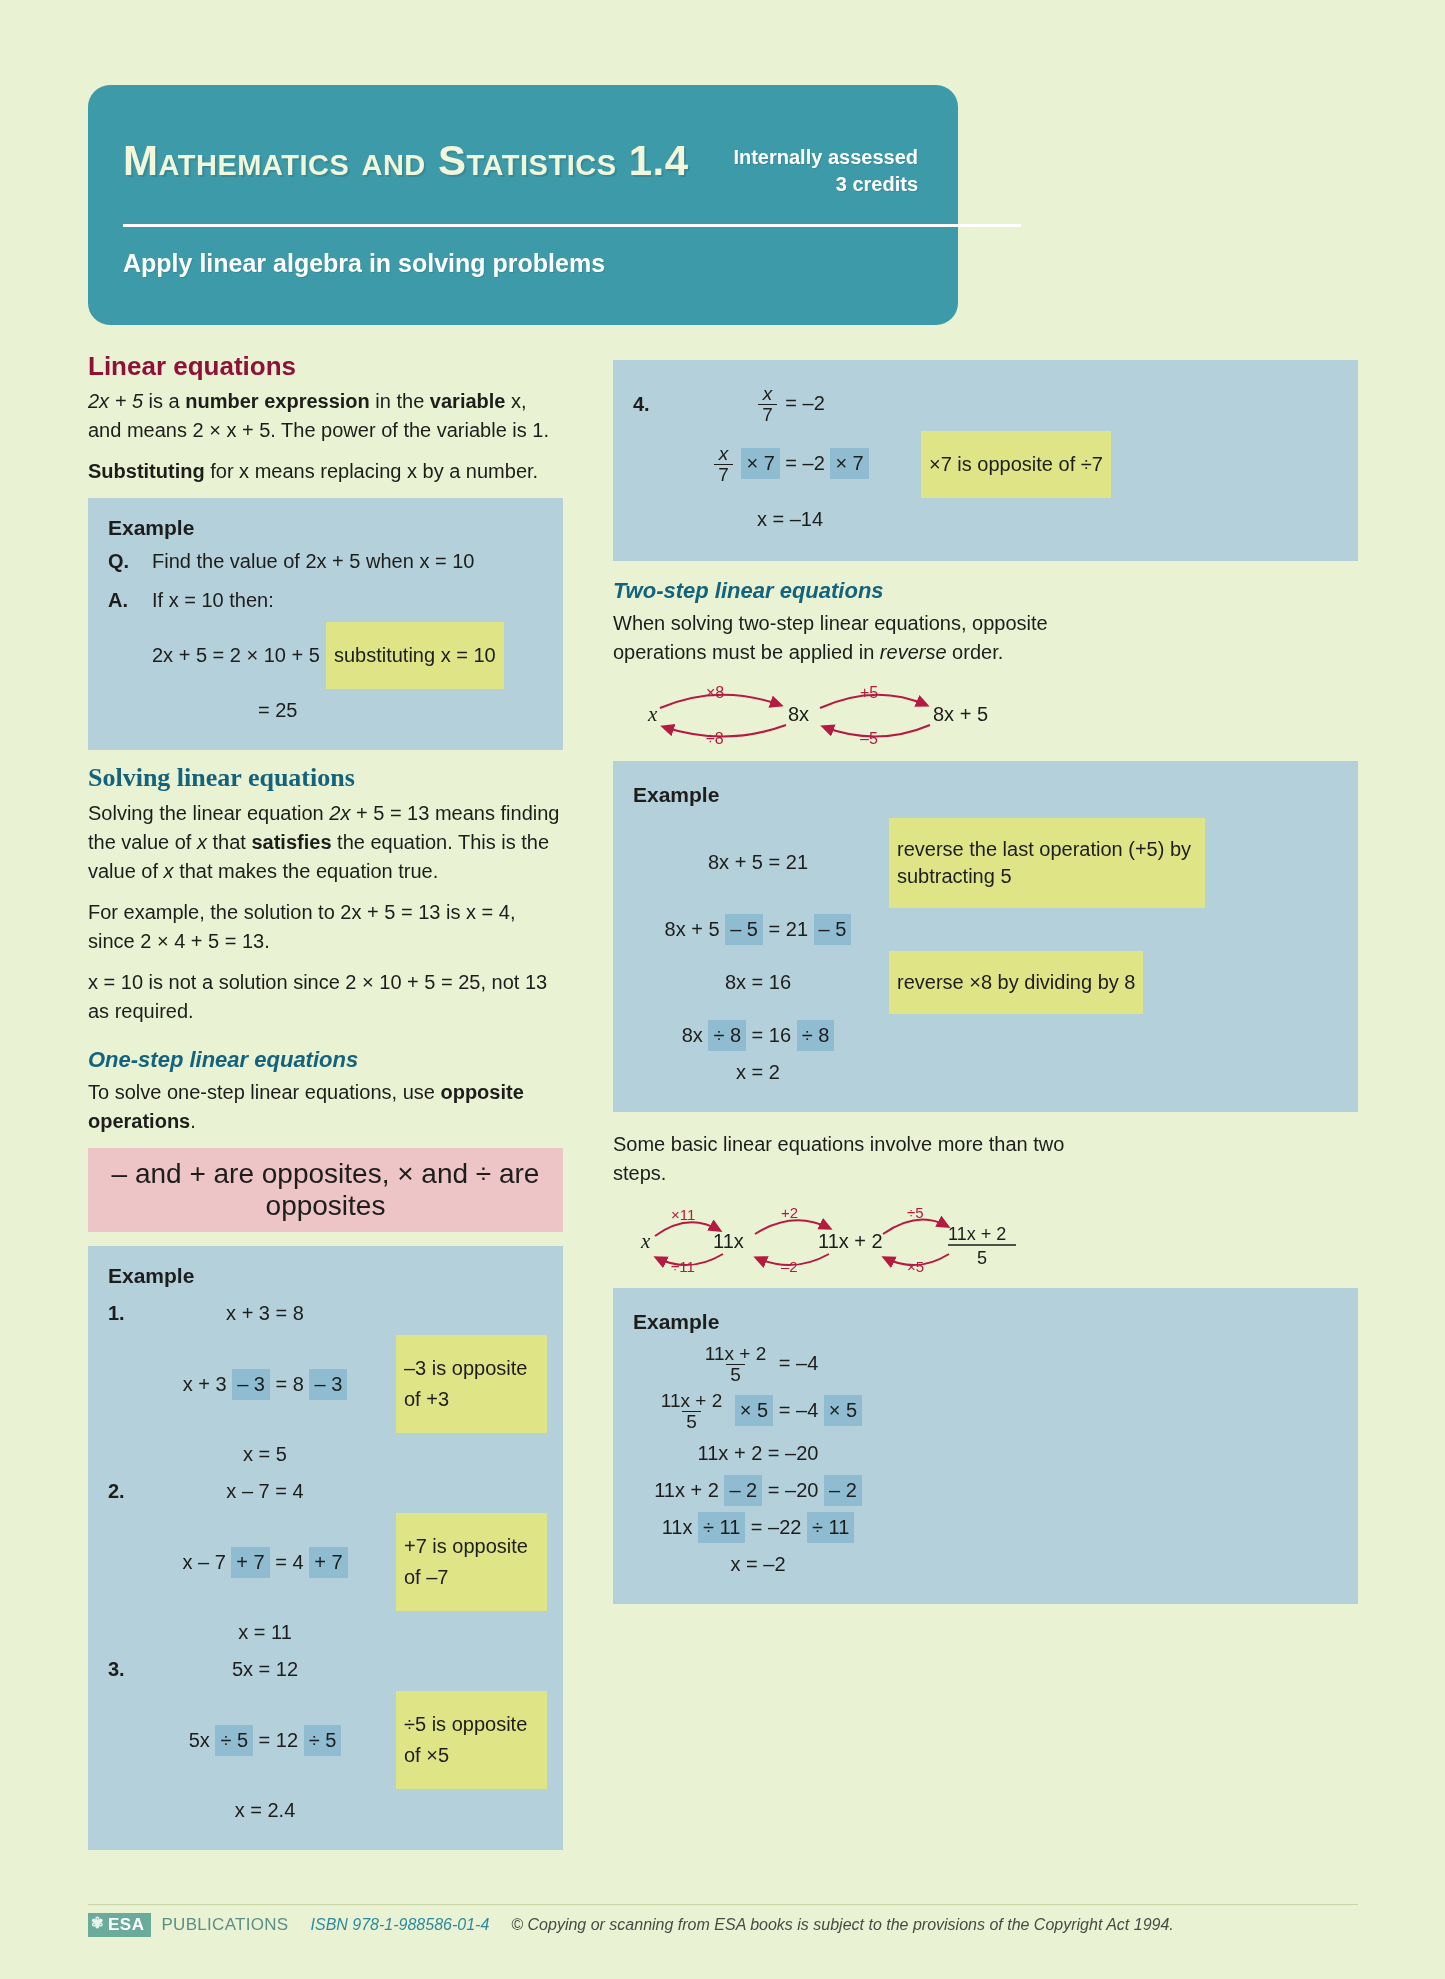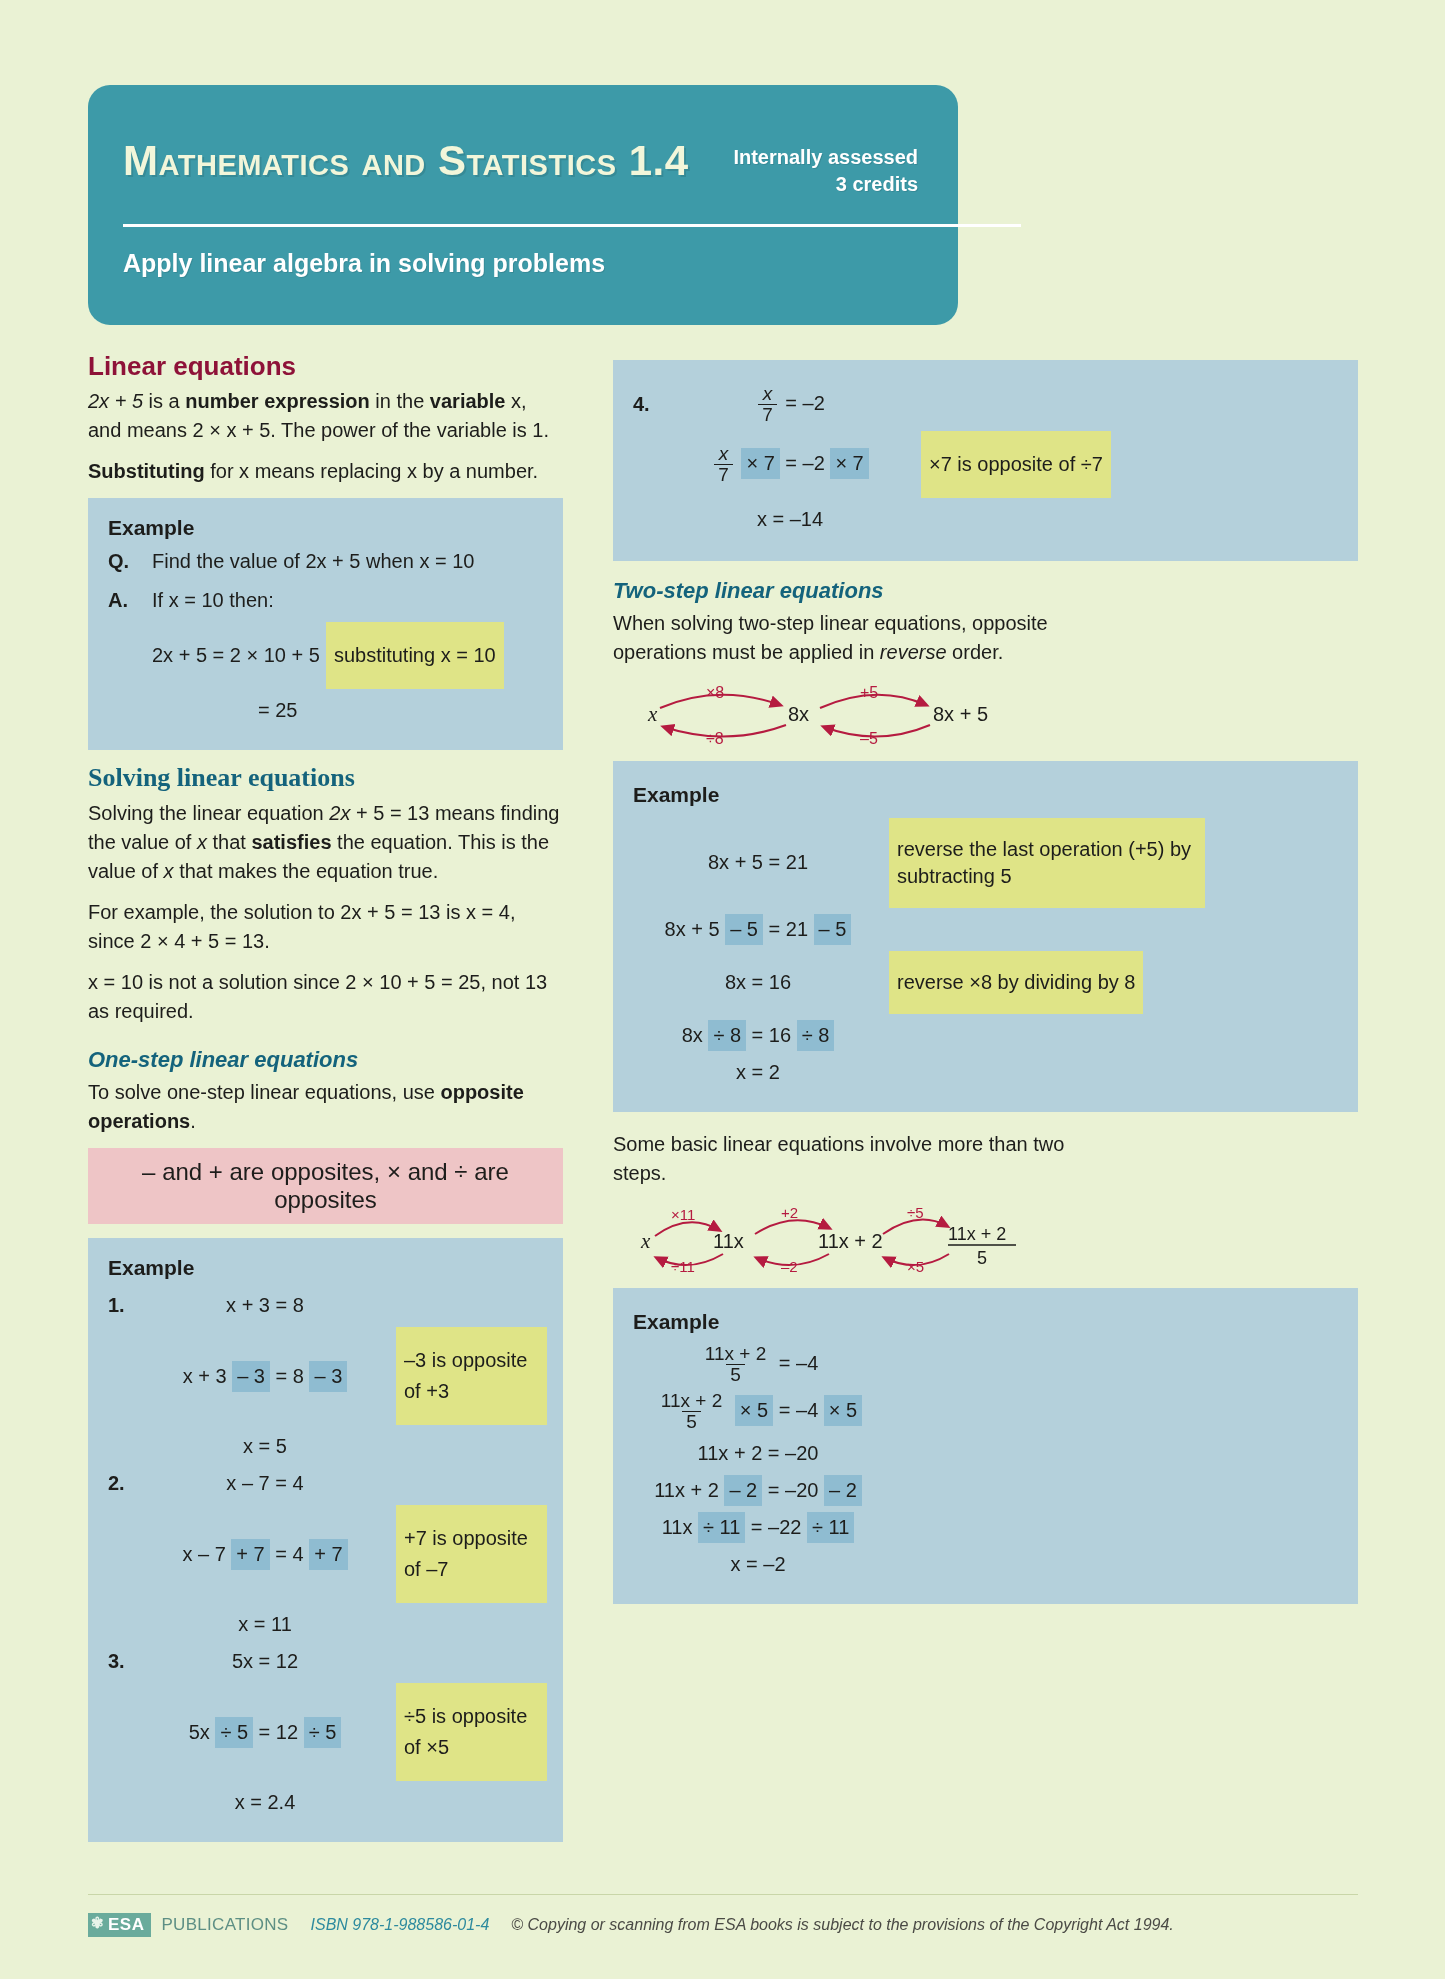--- a/index.html
+++ b/index.html
@@ -117,21 +117,21 @@
     display: inline-block;
   }
   .hl-blue {
     background: #8fbcd1;
     padding: 0 5px;
     display: inline-block;
   }
   .pinkbox {
     background: #eec5c6;
     padding: 10px 14px;
-    font-size: 24px;
+    font-size: 28px;
     text-align: center;
     margin: 6px 0 14px 0;
   }
 
   
   .num { font-weight: bold; width: 32px; flex: none; }
   .eqline { display: flex; align-items: center; margin: 6px 0; }
   .eqcell { width: 250px; text-align: center; flex: none; }
   .note { margin-left: 6px; }
 
@@ -151,21 +151,21 @@
   
   .arrowdiag { margin: 14px 0 10px 0; }
   .arrowdiag svg { display: block; }
 
   
   .footer {
     position: absolute;
     left: 88px; bottom: 42px;
     width: 1270px;
     border-top: 1.5px solid #c9d6a8;
-    padding-top: 18px;
+    padding-top: 8px;
     display: flex; align-items: center; gap: 10px;
     font-size: 15px;
   }
   .esa-logo {
     background: #6aab9c;
     color: #ffffff;
     font-weight: bold;
     font-size: 17px;
     padding: 2px 7px 2px 20px;
     position: relative;

